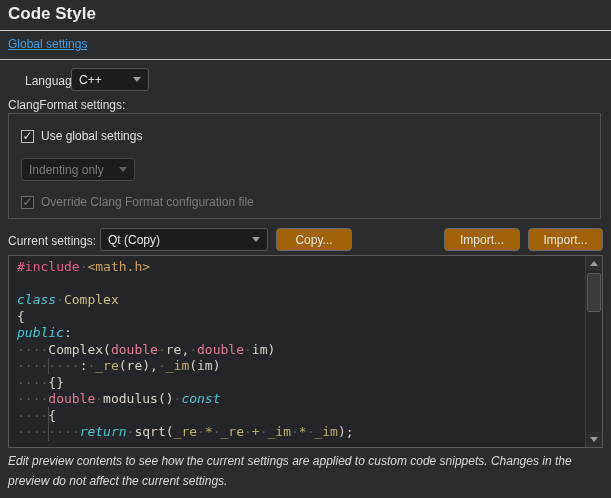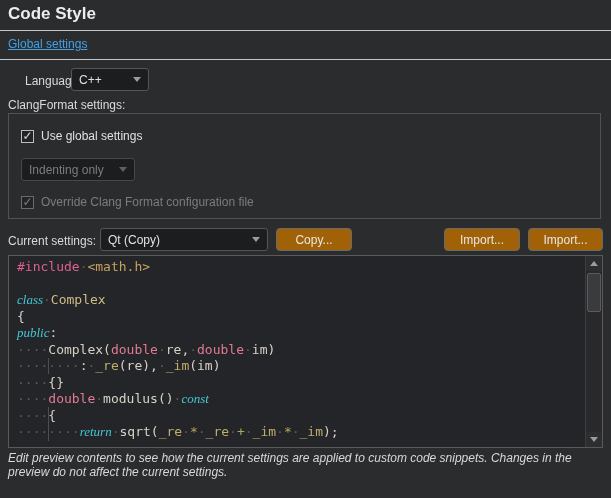--- a/index.html
+++ b/index.html
@@ -51,21 +51,21 @@
   .btn-import{left:528px;width:75px;}
 
   .editor{position:absolute;left:8px;top:255px;width:595px;height:193px;
           background:#242528;border:1px solid #5a5a5a;box-sizing:border-box;overflow:hidden;}
   .code{position:absolute;left:0;top:0;right:17px;bottom:0;padding:3px 0 0 8px;
         font-family:"DejaVu Sans Mono",monospace;font-size:13px;line-height:16.5px;
         white-space:pre;overflow:hidden;}
   .code-line{min-height:16.5px;}
   .tk-pp{color:#e0608c;}
   .tk-inc{color:#c9a05e;}
-  .tk-kw{color:#45c6d3;font-style:italic;font-family:Liberation Serif, serif;}
+  .tk-kw{color:#45c6d3;font-style:italic;}
   .tk-type{color:#d0bd85;}
   .tk-prim{color:#e27a93;}
   .tk-id{color:#d6d2c4;}
   .tk-mem{color:#bfae6a;}
   .tk-op{color:#b2a75e;}
   .tk-ws{color:#5a5a5a;}
   .indent-guide{position:absolute;width:1px;background:#4d4e50;left:39px;}
   .g1{top:102px;height:16px;}
   .g2{top:151px;height:34px;}
 
@@ -76,21 +76,21 @@
   .sb-up{top:0;}
   .sb-down{bottom:0;}
   .tri-up{width:0;height:0;border-left:4px solid transparent;border-right:4px solid transparent;
           border-bottom:5px solid #9c9c9c;}
   .tri-down{width:0;height:0;border-left:4px solid transparent;border-right:4px solid transparent;
           border-top:5px solid #9c9c9c;}
   .sb-thumb{position:absolute;left:1px;right:1px;top:17px;height:37px;background:#3a3b3d;
           border:1px solid #5c5c5c;border-radius:2px;}
 
   .footer{position:absolute;left:8px;top:451px;width:598px;margin:0;font-size:12px;
-          font-style:italic;color:#d8d8d8;line-height:14px;}
+          font-style:italic;color:#d8d8d8;line-height:20px;}
 </style>
 </head>
 <body>
 
 <div class="page">
 
   <div class="title">Code Style</div>
   <div class="sep sep1"></div>
   <a class="link">Global settings</a>
   <div class="sep sep2"></div>

